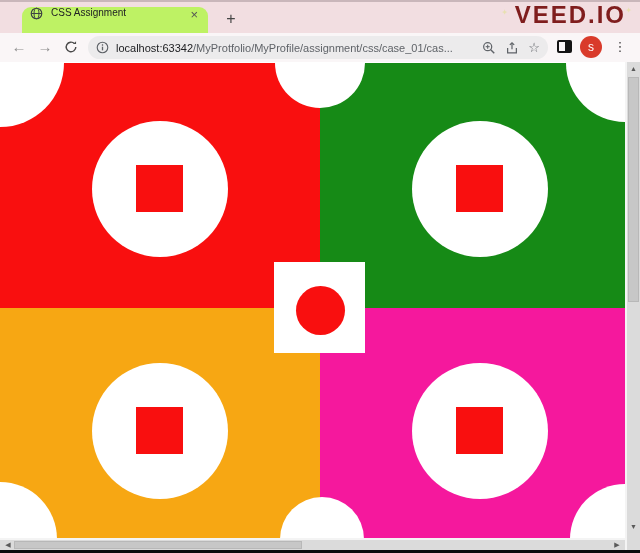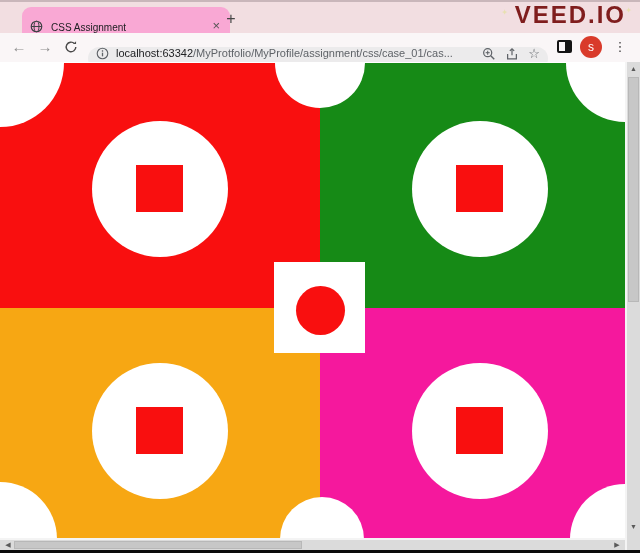--- a/index.html
+++ b/index.html
@@ -2,41 +2,41 @@
 <html><head>
 <meta charset="utf-8">
 <style>
   html,body{margin:0;padding:0;background:#fff;}
   *{box-sizing:border-box;font-family:"Liberation Sans","DejaVu Sans",sans-serif;}
   #stage{position:relative;width:640px;height:553px;overflow:hidden;background:#fff;}
 
   
   #tabbar{position:absolute;left:0;top:0;width:640px;height:33px;background:#f2dee1;}
   #tabbar .topline{position:absolute;left:0;top:0;width:640px;height:2px;background:#c9b6ba;}
-  .tab{position:absolute;left:22px;top:7px;width:208px;height:26px;background:#f9a8d4;
-       border-radius:9px 9px 0 0;display:flex;align-items:flex-end;padding:0 8px;}
+  .tab{position:absolute;left:22px;top:7px;width:186px;height:26px;background:#bef264;
+       border-radius:9px 9px 0 0;display:flex;align-items:flex-start;padding:0 8px;}
   .tab-favicon{width:13px;height:13px;margin-right:8px;flex:0 0 auto;}
   .tab-title{font-size:10px;color:#202124;flex:1 1 auto;white-space:nowrap;overflow:hidden;}
   .tab-close{font-size:13px;color:#555;padding:0 2px;cursor:default;}
   .newtab{position:absolute;left:220px;top:8px;width:22px;height:22px;font-size:16px;color:#454545;
           text-align:center;line-height:22px;}
   .veed{position:absolute;right:14px;top:1px;font-size:24px;font-weight:bold;color:#7f1d1d;
         letter-spacing:2px;}
   .sparkle{position:absolute;font-size:8px;color:#e8e0b0;}
   .sparkle.s1{right:132px;top:8px;}
   .sparkle.s2{right:8px;top:6px;}
 
   
   #toolbar{position:absolute;left:0;top:33px;width:640px;height:29px;background:#faf6f7;}
   .navbtn{position:absolute;top:3px;width:22px;height:22px;text-align:center;line-height:22px;
           font-size:15px;color:#8f8f8f;}
   .navbtn.back{left:8px;} .navbtn.fwd{left:34px;}
   .navbtn.reload{left:60px;color:#4a4a4a;}
-  .omnibox{position:absolute;left:88px;top:14px;width:460px;height:23px;background:#ecebec;
-           border-radius:12px;display:flex;align-items:flex-start;padding:0 8px;}
+  .omnibox{position:absolute;left:88px;top:3px;width:460px;height:23px;background:#ecebec;
+           border-radius:12px;display:flex;align-items:center;padding:0 8px;}
   .omni-info{flex:0 0 auto;margin-right:7px;display:flex;}
   .omni-url{font-size:11px;white-space:nowrap;overflow:hidden;flex:1 1 auto;}
   .omni-url .dom{color:#202124;} .omni-url .path{color:#5f6368;}
   .omni-ic{flex:0 0 auto;margin-left:9px;display:flex;}
   .star{font-size:13px;color:#5f6368;line-height:13px;}
   .panelicon{position:absolute;left:557px;top:7px;width:15px;height:13px;border:2px solid #141414;
              border-radius:2px;}
   .panelicon::after{content:"";position:absolute;right:0;top:0;width:5px;height:9px;background:#141414;}
   .avatar{position:absolute;left:580px;top:3px;width:22px;height:22px;border-radius:50%;
           background:#d93b2b;color:#fff;font-size:12px;text-align:center;line-height:22px;}

